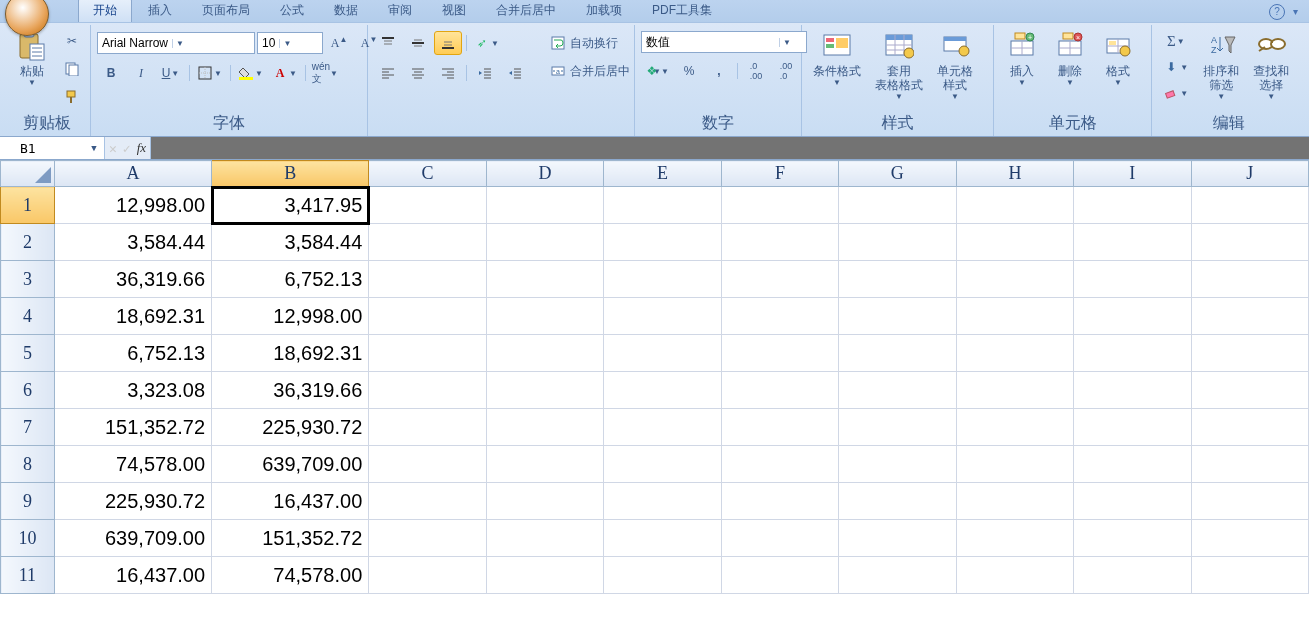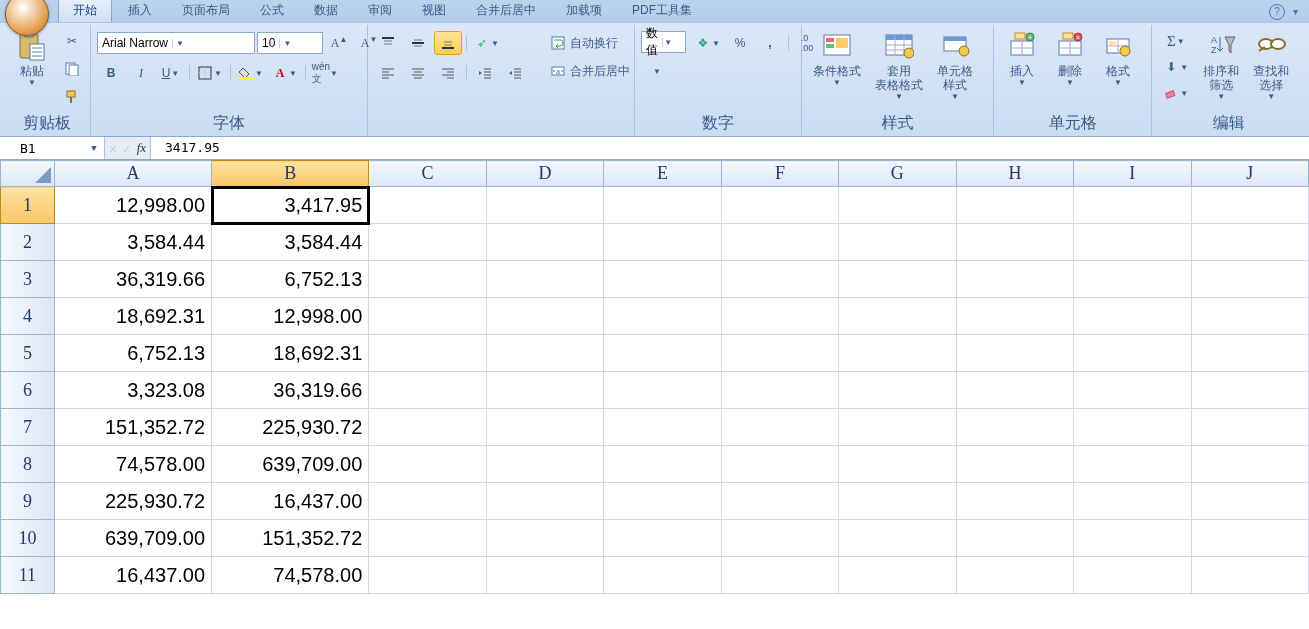--- a/index.html
+++ b/index.html
@@ -13,21 +13,21 @@
     overflow: hidden;
     user-select: none;
   }
   
   
   .tabs {
     height: 22px;
     background: linear-gradient(#bcd3ef, #b3cdeb);
     display: flex;
     align-items: flex-end;
-    padding-left: 58px;
+    padding-left: 78px;
     position: relative;
   }
   .office-btn {
     position: absolute;
     left: 5px;
     top: -8px;
     width: 42px;
     height: 42px;
     border-radius: 50%;
     background: radial-gradient(circle at 40% 35%, #fff, #e8a55c 60%, #c16700);
@@ -462,21 +462,21 @@
               </svg>
             </span>
           <span style="margin-left:4px">合并后居中</span>
           <span class="dd" style="margin-left:auto">▼</span>
         </div>
       </div>
     </div>
   </div>
 
   <div class="group" style="width:158px">
-    <div class="group-body" style="gap:6px;padding:4px 2px">
+    <div class="group-body" style="flex-direction:column;gap:6px;padding:4px 2px">
       <div class="combo" style="width:148px">
         <span>数值</span>
         <span class="dd" style="margin-left:auto">▼</span>
       </div>
       <div class="row">
         <div class="small-btn split">
             <span class="ibox" style="color:#2a7">❖</span>
             <span class="dd">▼</span>
           </div>
         <div class="small-btn">
@@ -644,21 +644,20 @@
 <div class="formula-bar">
   <div class="name-box">
     <span>B1</span>
     <span class="dd">▼</span>
   </div>
   <div class="fbar-btns">
     <span style="color:#ccc">✕</span>
     <span style="color:#ccc">✓</span>
     <span class="fx">fx</span>
   </div>
-  <div class="formula-input">3417.95</div>
 </div>
 
 <div class="grid-area">
   <table class="sheet" id="sheet">
       <colgroup>
         <col style="width: 56px;">
         <col style="width: 160px;">
         <col style="width: 160px;">
         <col style="width: 124px;">
         <col style="width: 124px;">

